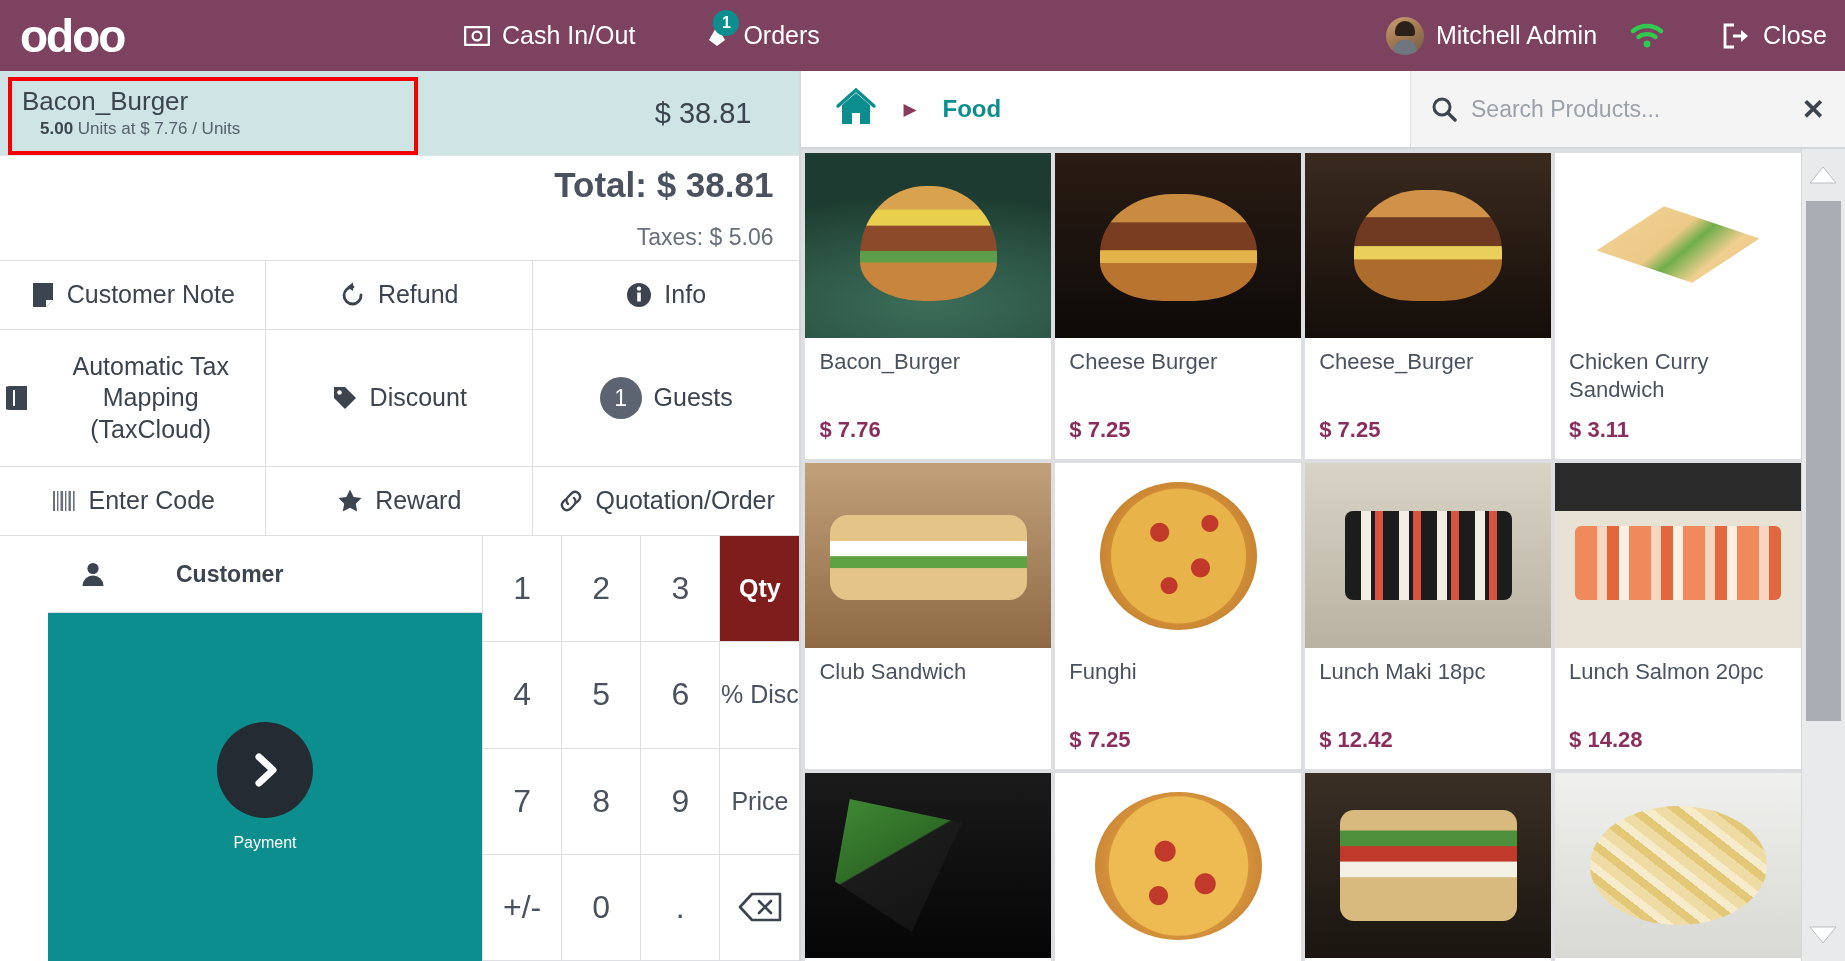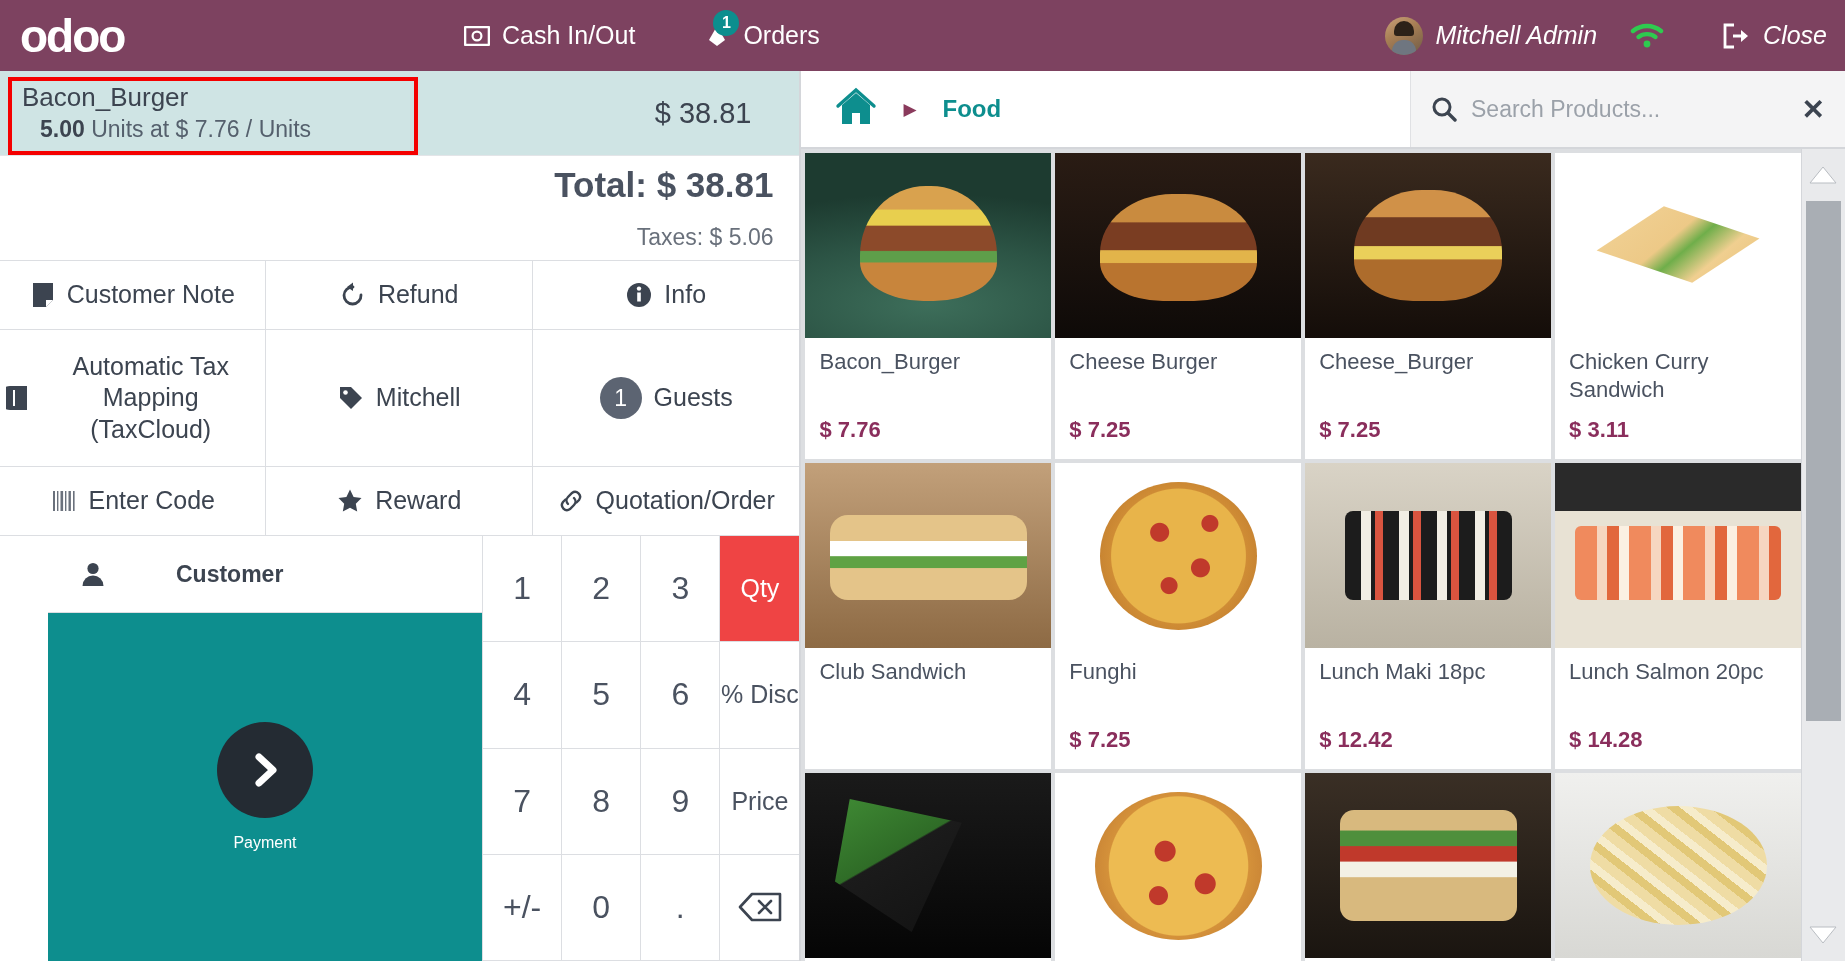--- a/index.html
+++ b/index.html
@@ -12,21 +12,21 @@
   #app { width: 1845px; height: 961px; display: flex; flex-direction: column; }
 
   
   .topbar {
     height: 71px; background: #7d4260; color: #fff;
     display: flex; align-items: center; position: relative; flex: 0 0 71px;
   }
   .logo { margin-left: 20px; font-size: 46px; font-weight: bold; letter-spacing: -2px; line-height: 1; color:#fff; }
   .top-center { position: absolute; left: 440px; display: flex; align-items: center; gap: 44px; }
   .top-btn { display: flex; align-items: center; gap: 12px; font-size: 25px; color: #fff; cursor: pointer; margin-left: 24px; }
-  .top-right { position: absolute; right: 18px; display: flex; align-items: center; gap: 33px; font-style: italic; }
+  .top-right { position: absolute; right: 18px; display: flex; align-items: center; gap: 33px; }
   .avatar {
     width: 38px; height: 38px; border-radius: 50%;
     background: linear-gradient(150deg,#caa27a 0%, #a87f55 40%, #6e5a45 100%);
     position: relative; overflow: hidden; flex: 0 0 38px;
   }
   .avatar::before { content:""; position:absolute; left:9px; top:4px; width:20px; height:15px; background:#2c2118; border-radius:10px 10px 3px 3px; }
   .avatar::after  { content:""; position:absolute; left:7px; top:23px; width:24px; height:16px; background:#6f7680; border-radius:11px 11px 0 0; }
   .user-name { font-size: 25px; }
   .badge-count {
     position: absolute; top: -11px; left: 10px; background: #0c8e8e; color: #fff;
@@ -41,21 +41,21 @@
   .right { flex: 1 1 auto; display: flex; flex-direction: column; background:#fff; }
 
   
   .orderlines { flex: 0 0 84px; background: #fff; position: relative; }
   .orderline {
     background: #cfe4e4; height: 84px; display: flex; align-items: center;
     padding: 0 22px; position: relative; cursor: pointer;
   }
   .ol-info { flex: 1 1 auto; }
   .ol-name { font-size: 26px; color: #3c4450; line-height: 1.12; }
-  .ol-sub  { font-size: 23px; color: #55606d; margin-top: 3px; padding-left: 18px; }
+  .ol-sub  { font-size: 17px; color: #55606d; margin-top: 3px; padding-left: 18px; }
   .ol-sub b { font-weight: 700; color:#3c4450; }
   .ol-price { font-size: 29px; color: #3c4450; padding-right: 26px; }
   .redbox {
     position: absolute; left: 8px; top: 6px; width: 410px; height: 78px;
     border: 4px solid #f40000; pointer-events: none;
   }
 
   
   .totals { flex: 0 0 105px; border-top: 1px solid #e3e5e8; display: flex;
             flex-direction: column; align-items: flex-end; justify-content: center; padding-right: 26px; }
@@ -100,21 +100,21 @@
 
   .numpad { flex: 1 1 auto; display: grid;
             grid-template-columns: repeat(4, 1fr); grid-template-rows: repeat(4, 1fr);
             border-left: 1px solid #dcdee2; }
   .np {
     display: flex; align-items: center; justify-content: center;
     font-size: 32px; color: #4a5260; border-right: 1px solid #dcdee2;
     border-bottom: 1px solid #dcdee2; cursor: pointer; background:#fff;
   }
   .np.mode { font-size: 25px; }
-  .np.selected { background: #ef4444; color: #fff; }
+  .np.selected { background: #7f1d1d; color: #fff; font-weight: bold; }
   .np:nth-child(4n) { border-right: none; }
 
   
   .prodheader { flex: 0 0 78px; display: flex; align-items: stretch; border-bottom: 2px solid #d4d6da; }
   .breadcrumb { flex: 1 1 auto; display: flex; align-items: center; gap: 26px; padding-left: 34px; }
   .home-icon { cursor: pointer; }
   .crumb-arrow { color: #8a3a5c; font-size: 17px; }
   .crumb-label { color: #0d8e8e; font-size: 24px; font-weight: 700; cursor: pointer; }
   .searchbar {
     width: 435px; background: #f4f4f5; display: flex; align-items: center;
@@ -321,21 +321,21 @@
             </span>
             <span>Automatic Tax Mapping (TaxCloud)</span>
           </div>
           <div class="act-btn">
             <span class="ico">
               <svg width="26" height="26" viewBox="0 0 26 26">
                   <path d="M2 2 H13 L24 13 L13 24 L2 13 Z" fill="#3c4450"></path>
                   <circle cx="7.5" cy="7.5" r="2.3" fill="#fff"></circle>
                 </svg>
             </span>
-            <span>Mitchell</span>
+            <span>Discount</span>
           </div>
           <div class="act-btn">
             <span class="guest-circle">1</span>
             <span>Guests</span>
           </div>
         </div>
 
         <div class="act-row">
           <div class="act-btn">
             <span class="ico">

